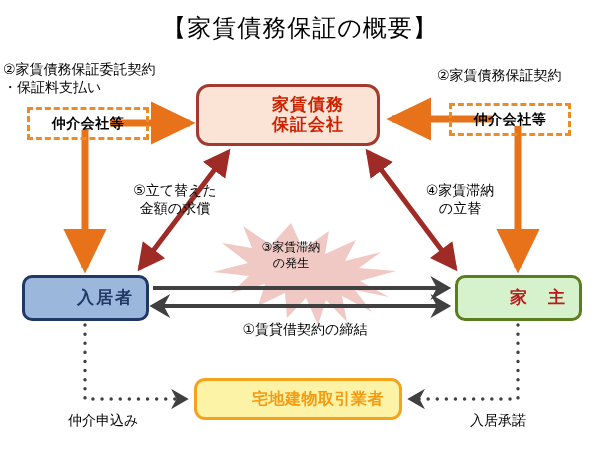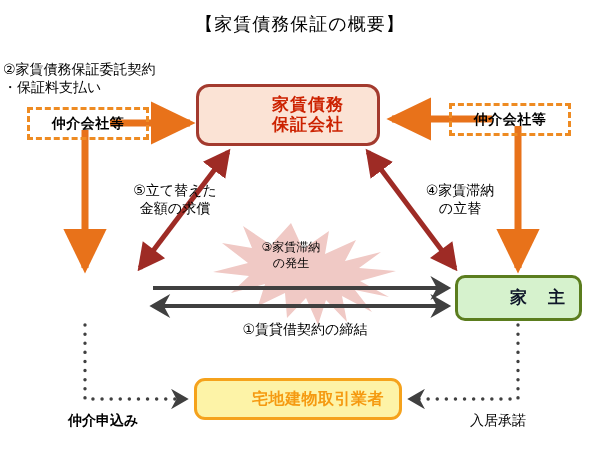--- a/index.html
+++ b/index.html
@@ -68,21 +68,21 @@
 
   
   #node-landlord {
     left: 455px;
     top: 275px;
     width: 127px;
     height: 46px;
     border: 3px solid #5b7d1e;
     border-radius: 10px;
     background: #d6f2cd;
-    color: #0f172a;
+    color: #b91c1c;
     font-size: 17px;
     letter-spacing: 2px;
   }
 
   
   #node-broker {
     left: 194px;
     top: 378px;
     width: 208px;
     height: 42px;
@@ -130,33 +130,33 @@
     white-space: pre-line;
     z-index: 6;
   }
 
   #title {
     position: absolute;
     left: 0;
     top: 12px;
     width: 600px;
     text-align: center;
-    font-size: 18px;
+    font-size: 24px;
     color: #000000;
     font-weight: normal;
     letter-spacing: 1px;
     z-index: 6;
   }
 
   #cap-entrust   { left: 3px;   top: 60px;  text-align: left; }
   #cap-guarantee { left: 437px; top: 66px;  text-align: left; }
   #cap-reimburse { left: 110px; top: 181px; text-align: center; width: 130px;}
   #cap-advance   { left: 400px; top: 181px; text-align: center; width: 120px;}
   #cap-lease     { left: 215px; top: 320px; text-align: center; width: 180px;}
-  #cap-apply     { left: 68px;  top: 411px; text-align: left; font-weight: bold; }
+  #cap-apply     { left: 68px;  top: 411px; text-align: left; }
   #cap-consent   { left: 470px; top: 411px; text-align: left; }
 
   
   #burst-label {
     position: absolute;
     left: 236px;
     top: 239px;
     width: 110px;
     text-align: center;
     font-size: 12px;
@@ -225,32 +225,34 @@
     <line x1="153" y1="306" x2="448" y2="306" stroke="#404040" stroke-width="4" marker-end="url(#ah-gray)" marker-start="url(#ah-gray-start)"></line>
 
     <path d="M85,325 L85,399 L186,399" fill="none" stroke="#404040" stroke-width="3.4" stroke-linecap="round" stroke-dasharray="0.1 9" marker-end="url(#ah-gray-dot)"></path>
 
     <path d="M518,325 L518,399 L410,399" fill="none" stroke="#404040" stroke-width="3.4" stroke-linecap="round" stroke-dasharray="0.1 9" marker-end="url(#ah-gray-dot)"></path>
   </svg>
 
   <div class="node" id="node-guarantor" style="white-space: pre-line;">家賃債務
 保証会社</div>
 
+  <div class="node" id="node-tenant">入居者</div>
 
   <div class="node" id="node-landlord">家　主</div>
 
   <div class="node" id="node-broker">宅地建物取引業者</div>
 
   <div class="agency-box" id="node-agency-left">仲介会社等</div>
 
   <div class="agency-box" id="node-agency-right">仲介会社等</div>
 
   <div class="caption" id="cap-entrust">②家賃債務保証委託契約
 ・保証料支払い</div>
 
+  <div class="caption" id="cap-guarantee">②家賃債務保証契約</div>
 
   <div class="caption" id="cap-reimburse">⑤立て替えた
 金額の求償</div>
 
   <div class="caption" id="cap-advance">④家賃滞納
 の立替</div>
 
   <div class="caption" id="cap-lease">①賃貸借契約の締結</div>
 
   <div class="caption" id="cap-apply">仲介申込み</div>

